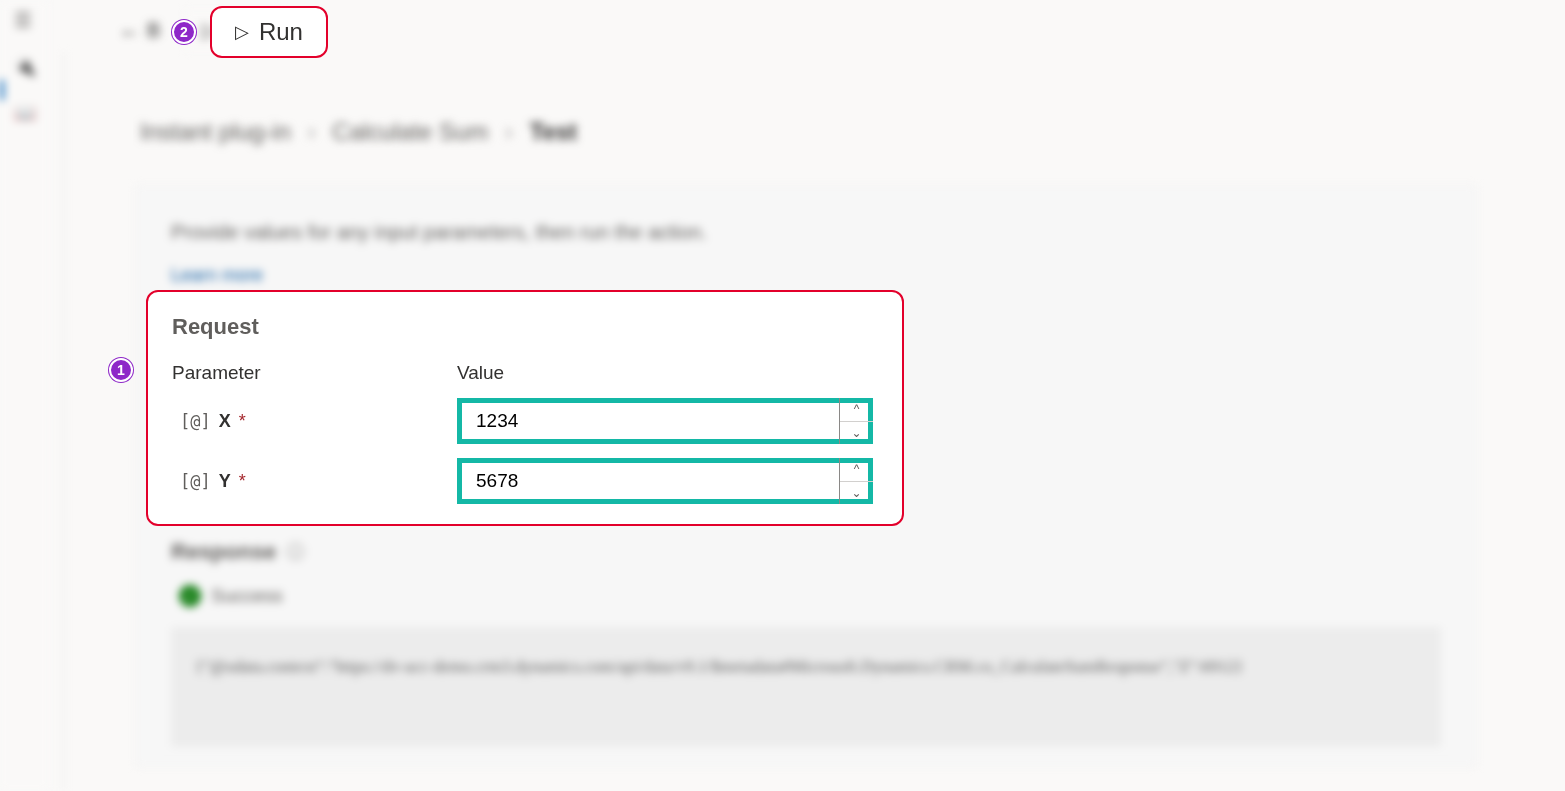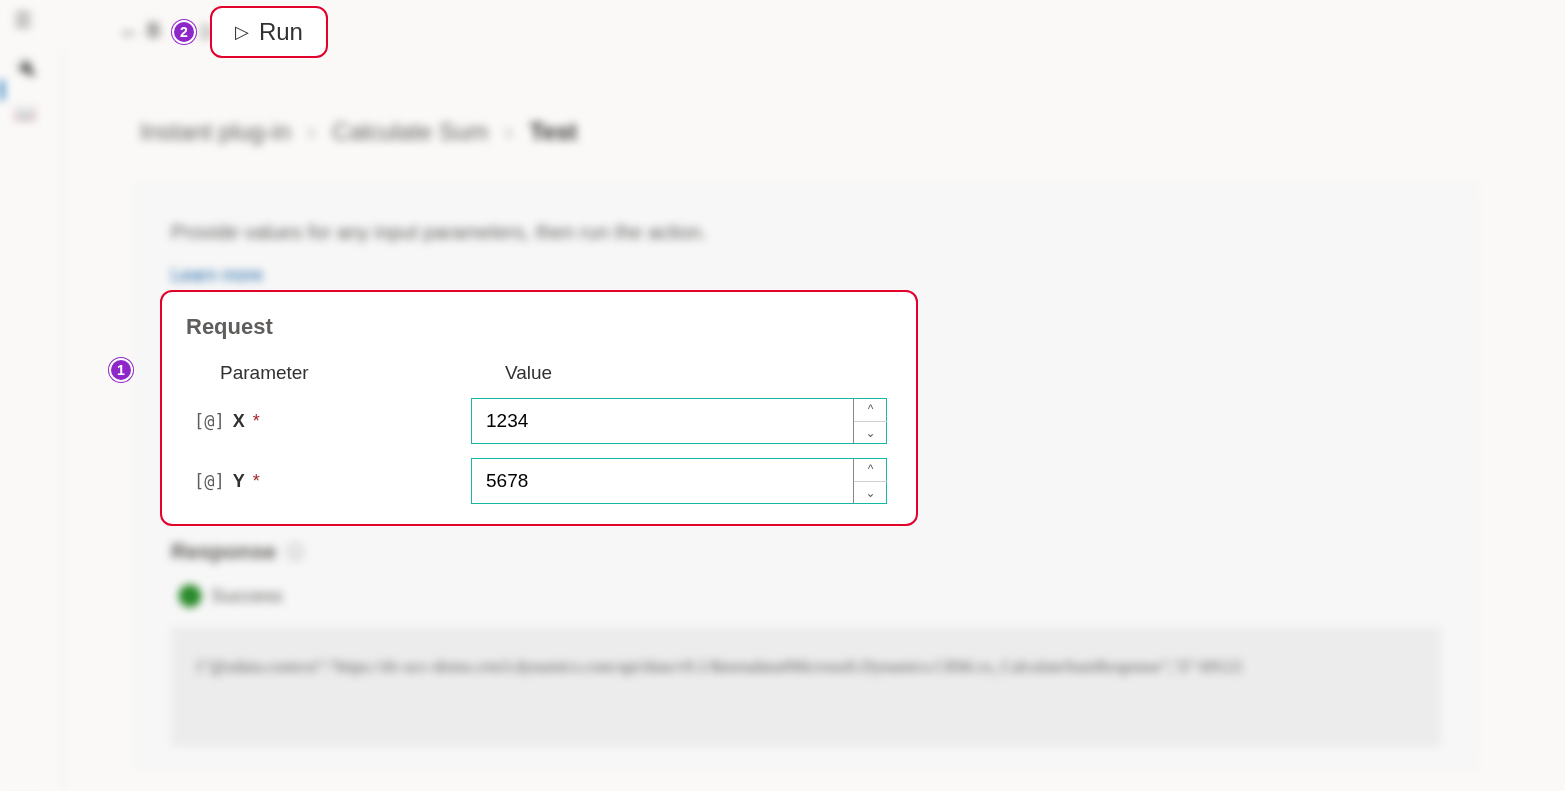--- a/index.html
+++ b/index.html
@@ -35,46 +35,46 @@
   .crumbs .sep { margin:0 10px; color:#a19f9d;}
   .crumbs .current { font-weight:600; color:#323130;}
 
   
   .card { position:absolute; top:186px; left:136px; width:1340px; height:580px; background:#f7f7f7; border:1px solid #ececec;}
   .hint { position:absolute; top:34px; left:34px; font-size:20px; color:#605e5c;}
   .learn { position:absolute; top:78px; left:34px; font-size:18px; color:#115ea3;}
 
   
   .req-title { font-size:22px; font-weight:600; color:#605e5c; }
-  .hdr-row { display:flex; margin-top:22px; font-size:19px;margin-left:34px;}
+  .hdr-row { display:flex; margin-top:22px; font-size:19px;}
   .hdr-param { width:285px;}
   .param-row { display:flex; align-items:center; margin-top:14px;}
   .param-name { width:285px; font-size:18px; display:flex; align-items:center; gap:8px; padding-left:8px;}
   .param-name .at { color:#605e5c; font-family:monospace; font-size:17px;}
   .param-name .lbl { font-weight:600;}
   .param-name .star { color:#a4262c;}
   .num-wrap { position:relative;}
-  .num-input { width:416px; height:46px; border:1px solid #14b8a6; background:#fff; font-size:19px; padding:0 36px 0 14px;}
+  .num-input { width:416px; height:46px; border:5px solid #14b8a6; background:#fff; font-size:19px; padding:0 36px 0 14px;}
   .spin { position:absolute; right:0; top:0; height:46px; width:34px; display:flex; flex-direction:column; border-left:1px solid #8a8886;}
   .spin span { flex:1; display:flex; align-items:center; justify-content:center; font-size:12px; color:#605e5c; cursor:pointer;}
   .spin span:first-child { border-bottom:1px solid #d2d0ce;}
 
   
   .resp-title { position:absolute; top:352px; left:34px; font-size:22px; font-weight:600; color:#605e5c; display:flex; align-items:center; gap:10px;}
   .resp-title .info { font-size:18px; color:#8a8886; font-weight:normal;}
   .success { position:absolute; top:398px; left:42px; display:flex; align-items:center; gap:10px; font-size:19px; color:#605e5c;}
   .success .check { width:22px; height:22px; border-radius:50%; background:#107c10; color:#fff; font-size:14px; display:flex; align-items:center; justify-content:center;}
   .resp-body { position:absolute; top:440px; left:34px; right:34px; height:120px; background:#ececec; padding:30px 24px; font-size:17px; color:#5a5a5a; font-family:"Segoe UI"; white-space:pre-wrap;}
 
   
   .callout-box { position:absolute; border:2px solid #e3002b; border-radius:12px; background:#fff; }
   .callout-run { top:6px; left:210px; width:118px; height:52px; display:flex; align-items:center; justify-content:center;}
   .callout-run .run-icon2 { font-size:18px; margin-right:10px;}
   .callout-run .run-lbl { font-size:24px;}
-  .callout-req { top:290px; left:160px; width:758px; height:236px; padding:22px 24px 12px;}
+  .callout-req { top:290px; left:146px; width:758px; height:236px; padding:22px 24px 12px;}
 
   .badge { position:absolute; width:24px; height:24px; border-radius:50%; background:#8e27c8; border:2px solid #fff; color:#fff; font-size:14px; font-weight:600; display:flex; align-items:center; justify-content:center; box-shadow:0 0 0 1px #8e27c8;}
   .badge-1 { top:358px; left:109px;}
   .badge-2 { top:20px; left:172px;}
 
 </style>
 </head>
 <body>
 
 <div class="stage">

